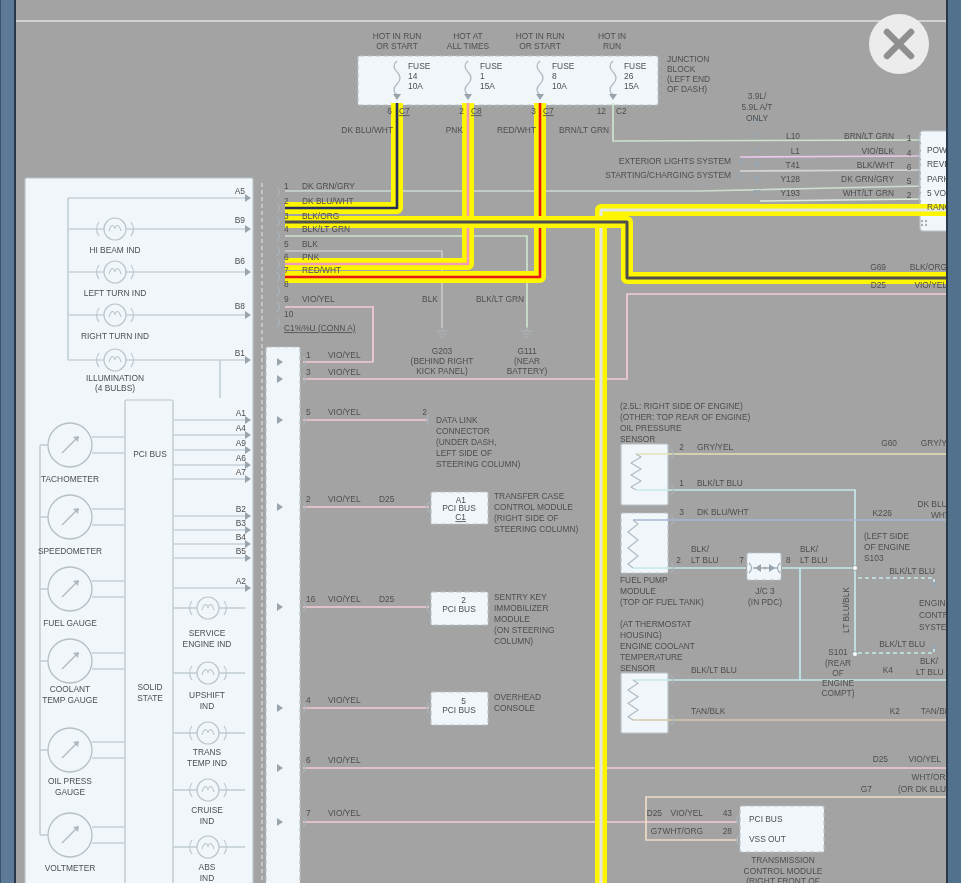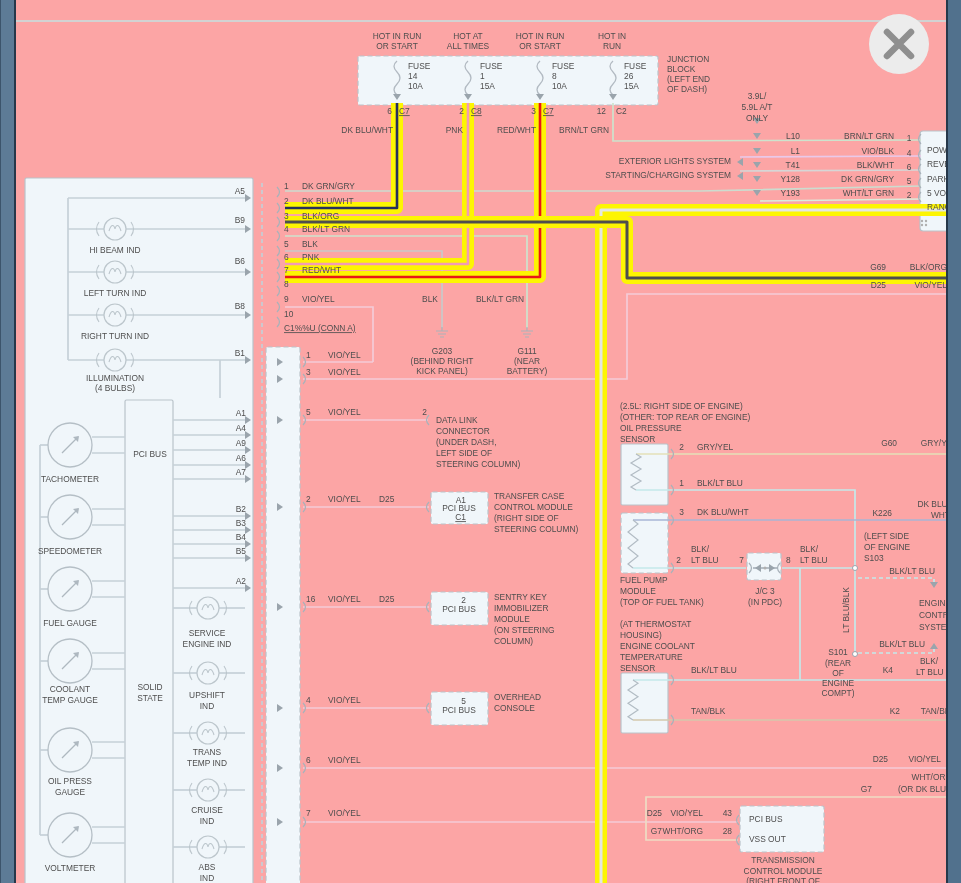--- a/index.html
+++ b/index.html
@@ -1,16 +1,16 @@
 <!DOCTYPE html>
 <html><head>
 <meta charset="utf-8">
 <style>
   html,body{margin:0;padding:0;background:#888;}
-  .stage{position:relative;width:961px;height:883px;background:#fca5a5;overflow:hidden;
+  .stage{position:relative;width:961px;height:883px;background:#a3a3a3;overflow:hidden;
          font-family:"Liberation Sans",sans-serif;text-decoration:underline;}
   .topline{position:absolute;left:13px;right:13px;top:20px;height:2px;background:#d2d2d2;z-index:3;}
   .sb{position:absolute;top:0;bottom:0;width:13px;z-index:10;}
   .sb-left{left:0;background:#5d7b96;border-right:2px solid #26384a;border-left:1px solid #3c546b;}
   .sb-right{right:0;background:#51718d;border-left:2px solid #26384a;}
   .close-btn{position:absolute;left:869px;top:14px;width:60px;height:60px;border-radius:50%;
              background:#ececec;z-index:5;cursor:pointer;display:flex;align-items:center;justify-content:center;}
   svg.diagram{position:absolute;left:0;top:0;z-index:2;}
   svg text{font-family:"Liberation Sans",sans-serif;font-size:8.4px;fill:#4e4e4e;dominant-baseline:middle;}
 </style>

